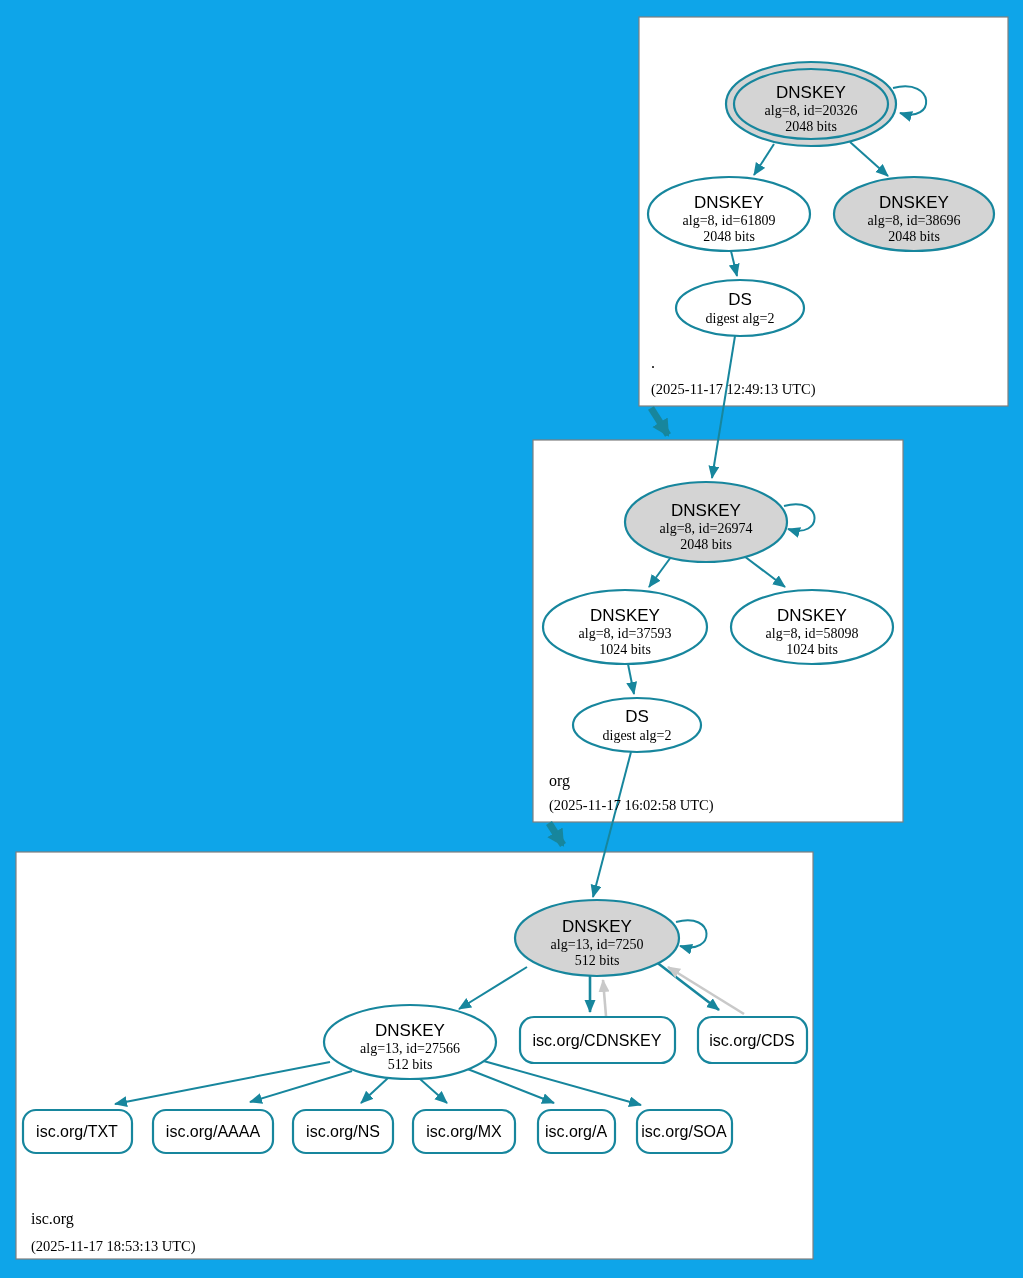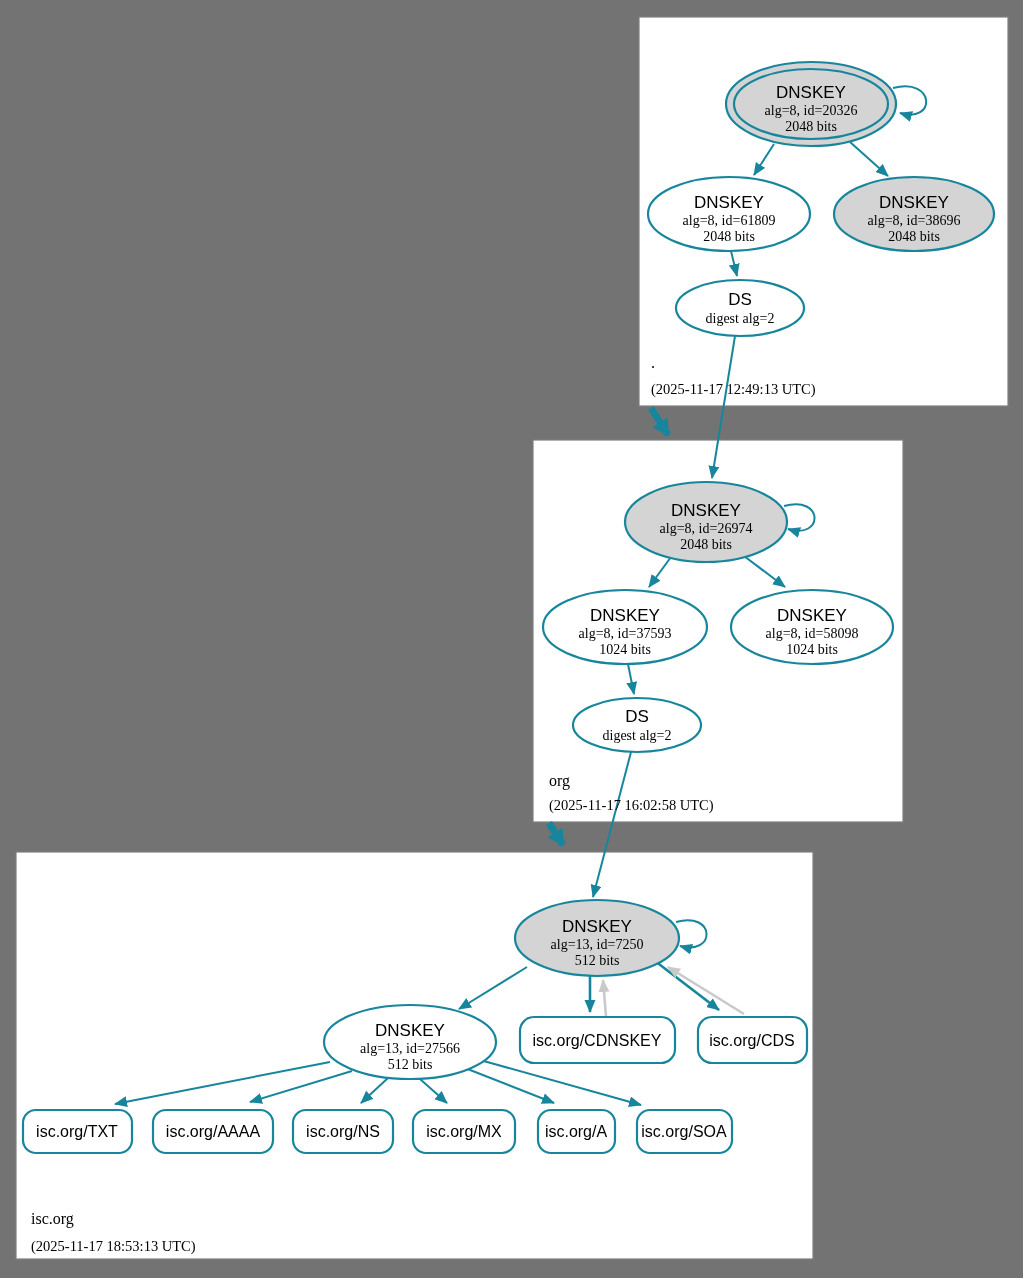--- a/index.html
+++ b/index.html
@@ -1,16 +1,16 @@
 <!DOCTYPE html>
 <html><head>
 <meta charset="utf-8">
 <style>
   html,body { margin:0; padding:0; background:#ffffff; }
-  .canvas { position:relative; width:1023px; height:1278px; background:#737373; overflow:hidden; }
+  .canvas { position:relative; width:1023px; height:1278px; background:#0ea5e9; overflow:hidden; }
   svg { display:block; }
 
   .zone-box   { fill:#ffffff; stroke:#7f7f7f; stroke-width:1.2; }
   .edge       { stroke:#17869d; stroke-width:2; fill:none; }
   .edge-med   { stroke:#17869d; stroke-width:2.6; fill:none; }
   .edge-thick { stroke:#17869d; stroke-width:7; fill:none; }
   .edge-gray  { stroke:#c9c9c9; stroke-width:2.6; fill:none; }
   .node       { fill:#ffffff; stroke:#17869d; stroke-width:2.2; }
   .node.ksk   { fill:#d4d4d4; }
   .node.ring  { fill:none; }

